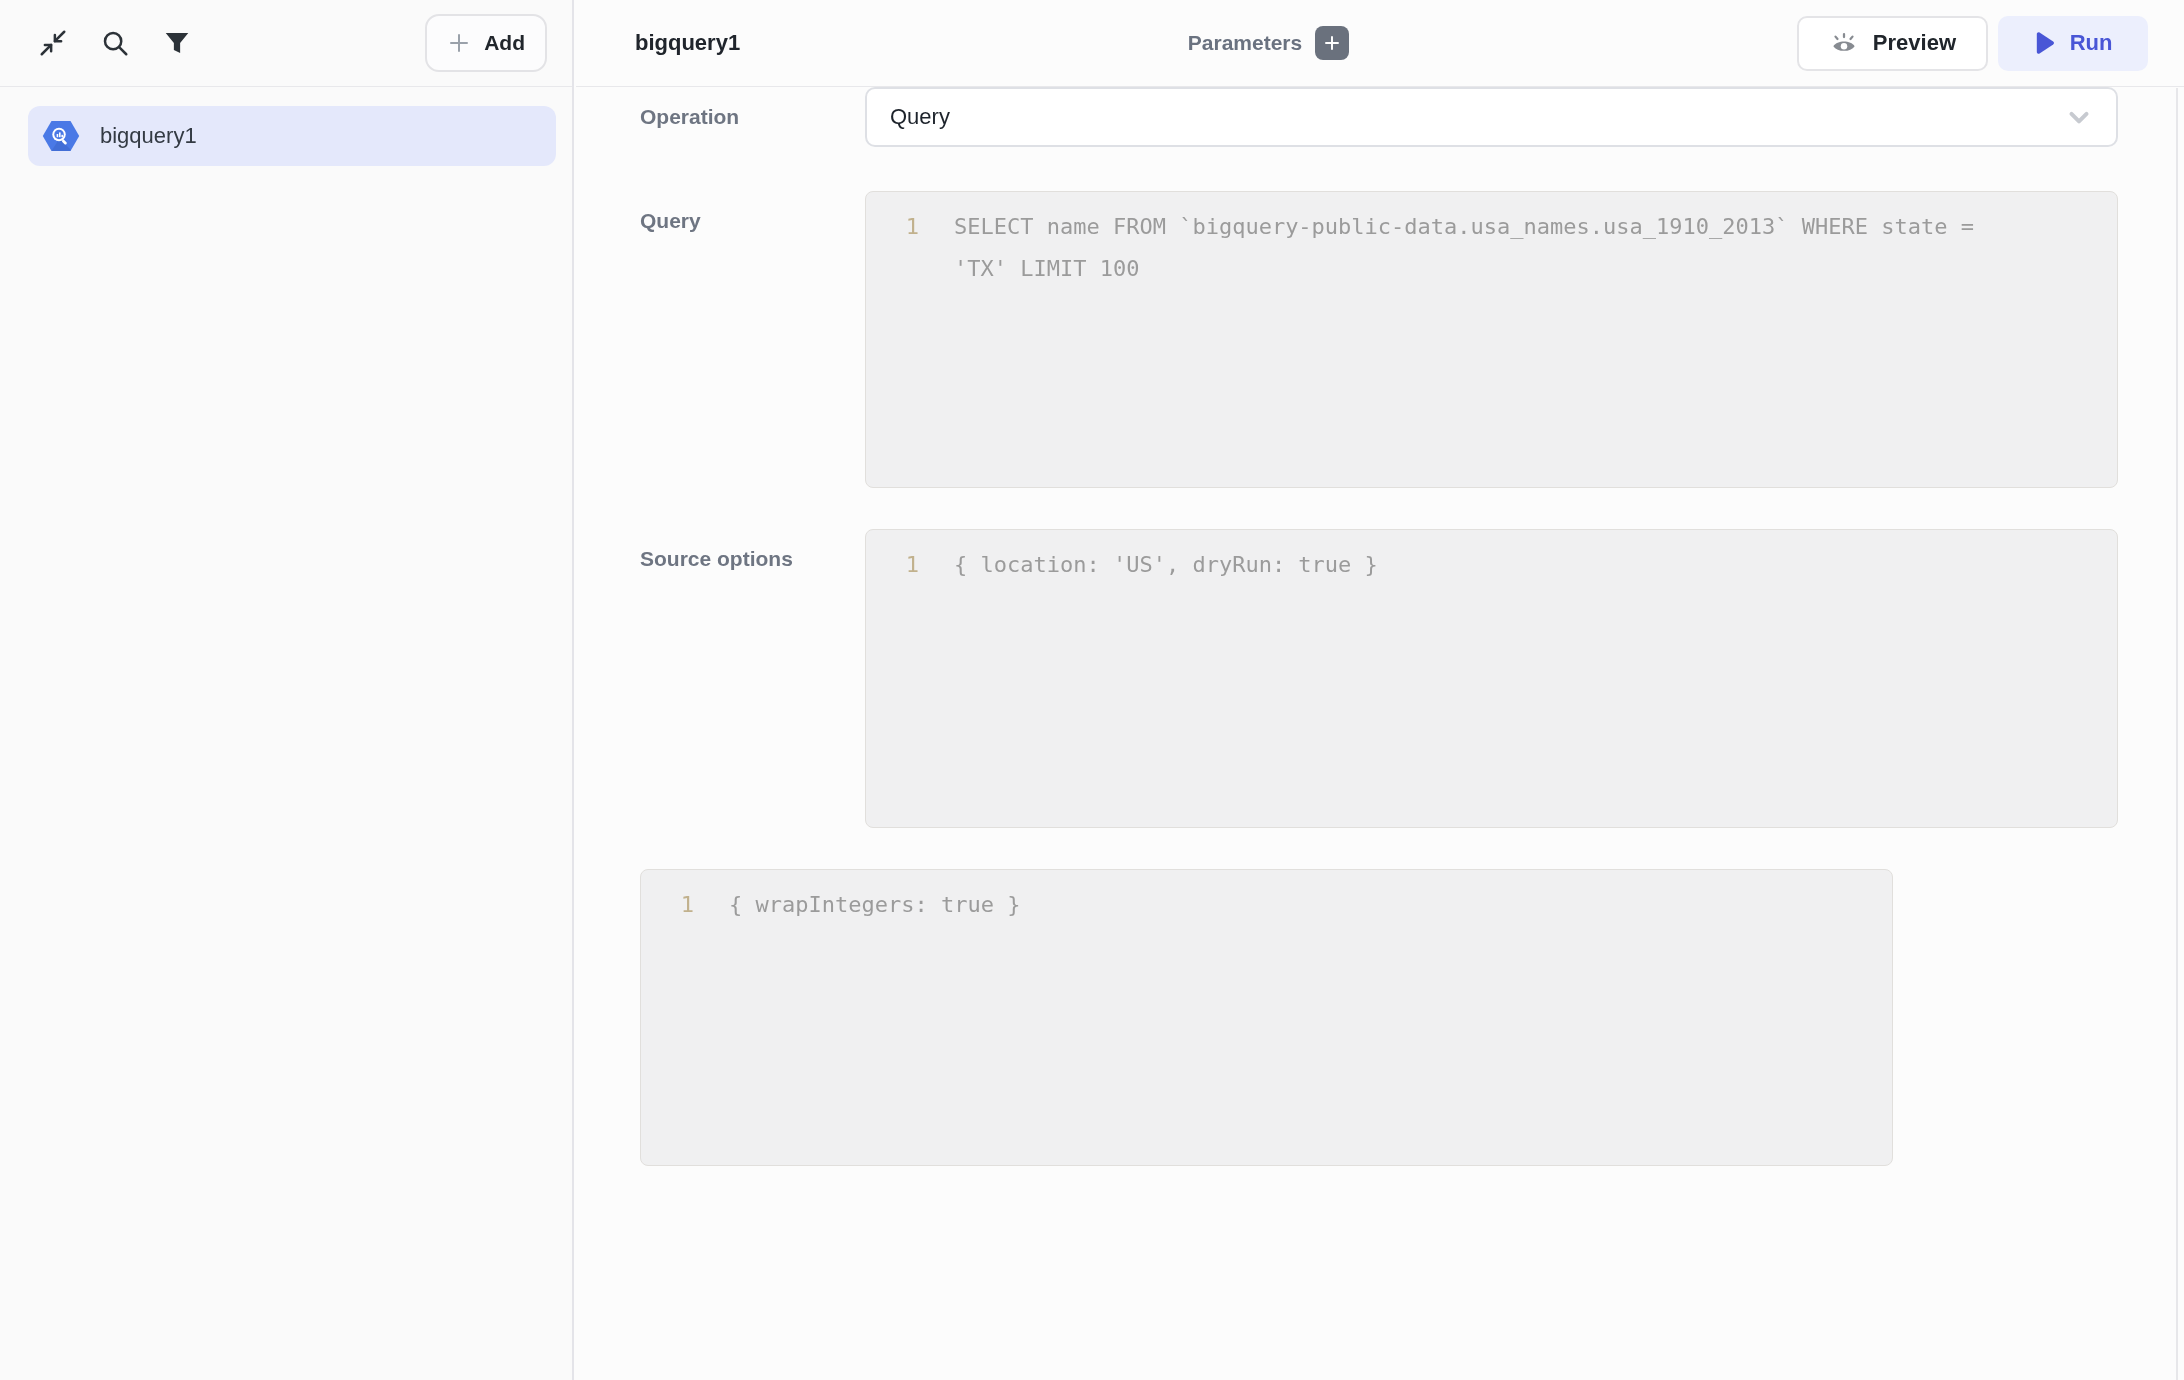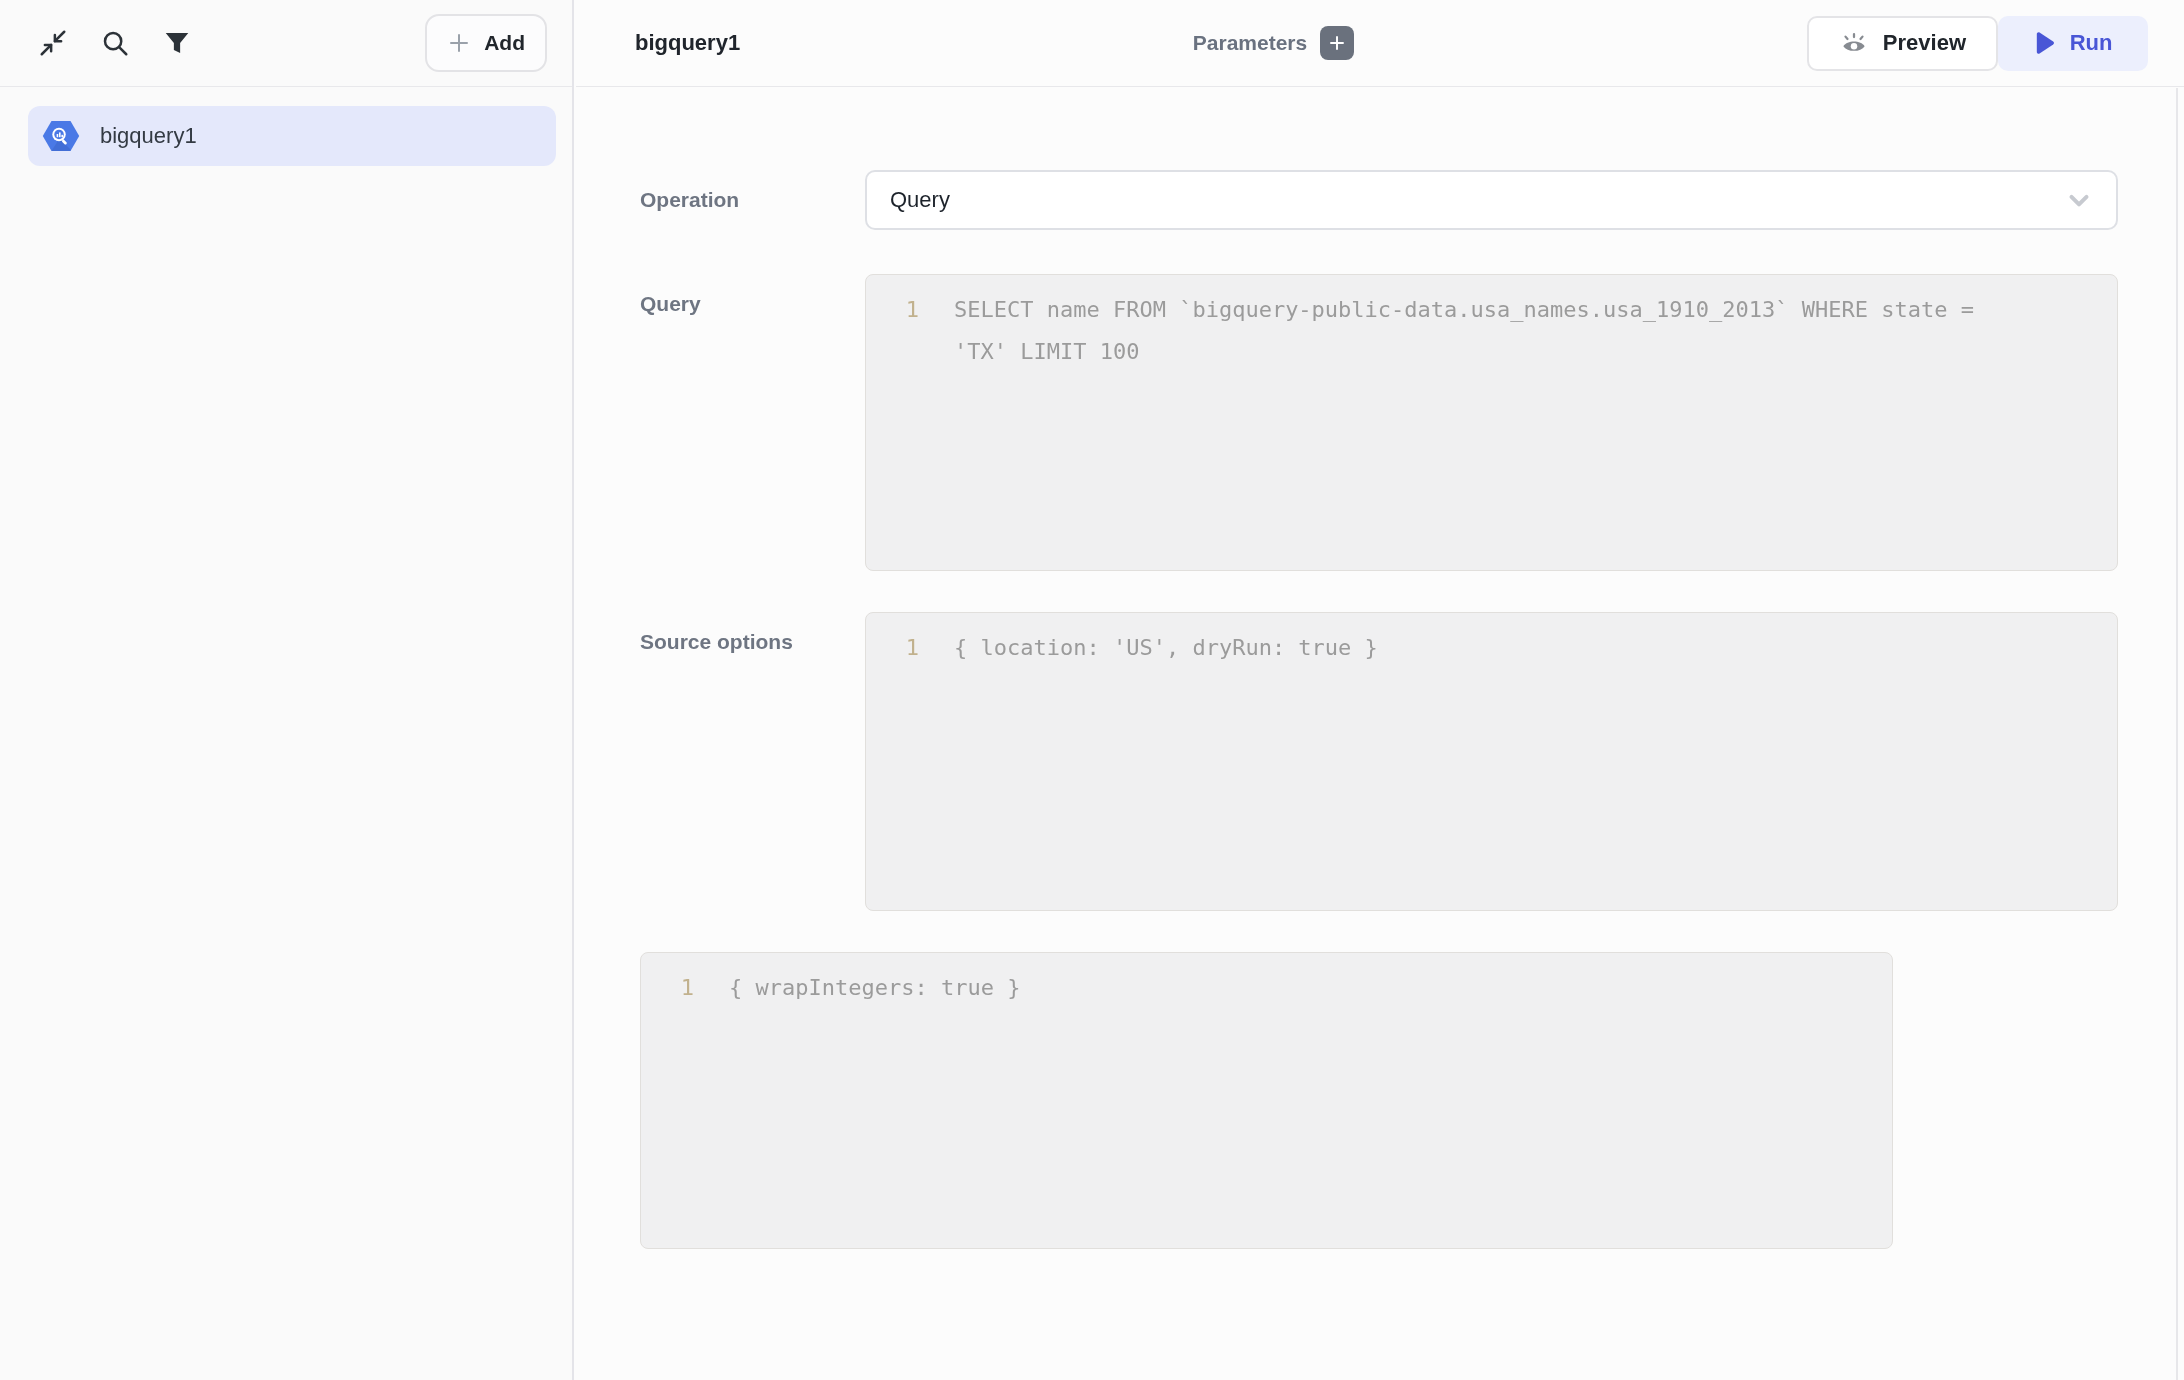--- a/index.html
+++ b/index.html
@@ -44,21 +44,21 @@
   }
   .main-title { font-size:22px; font-weight:600; color:#20252C; }
   .spacer { flex:1; }
   .params-group { display:flex; align-items:center; gap:13px; }
   .params-label { font-size:21px; font-weight:600; color:#6A7280; }
   .params-add {
     width:34px; height:34px; border-radius:8px; background:#6A717D;
     display:flex; align-items:center; justify-content:center; cursor:pointer;
   }
   .params-add svg { width:18px; height:18px; }
-  .header-buttons { display:flex; align-items:flex-end; }
+  .header-buttons { display:flex; align-items:flex-end; gap:10px; }
   .preview-btn {
     height:55px; padding:0 30px; border-radius:10px;
     background:#FFFFFF; border:2px solid #E4E4E7;
     display:flex; align-items:center; gap:14px;
     font-size:22px; font-weight:700; color:#20252B; cursor:pointer;
   }
   .run-btn {
     height:55px; width:150px; border-radius:10px; border:none;
     background:#ECEFFD; display:flex; align-items:center; justify-content:center; gap:14px;
     font-size:22px; font-weight:700; color:#4956D6; cursor:pointer;
@@ -66,21 +66,21 @@
   
   .content { padding-left:64px; }
   .form-row { display:flex; align-items:center; }
   .form-row.top-align { align-items:flex-start; }
   .row-label {
     width:225px; padding-right:20px; flex:none;
     font-size:21px; font-weight:600; color:#6E7582; line-height:40px;
   }
   .form-row.top-align .row-label { padding-top:10px; }
   .row-field { width:1253px; flex:none; }
-  .mt1 { margin-top:55px; } .mt2 { margin-top:83px; }
+  .mt1 { margin-top:55px; } .mt2 { }
   .mt3 { margin-top:44px; } .mt4 { margin-top:41px; }
   .select-box {
     height:60px; background:#FFFFFF; border:2px solid #DEE0E5; border-radius:10px;
     display:flex; align-items:center; padding:0 22px 0 23px;
     font-size:22px; color:#1D232B; cursor:pointer;
   }
   .select-box .chev { margin-left:auto; width:30px; height:30px; }
   .code-editor {
     background:#F0F0F1; border:1px solid #E1DFDC; border-radius:8px;
     padding:14px 20px;

